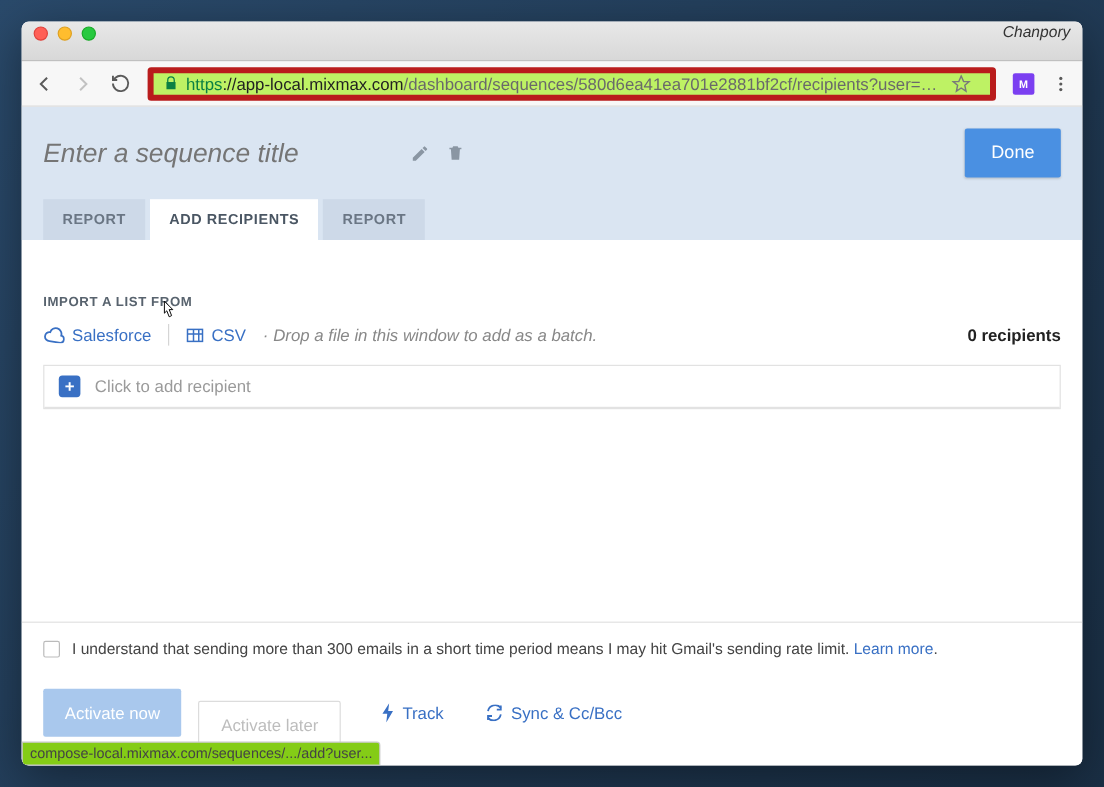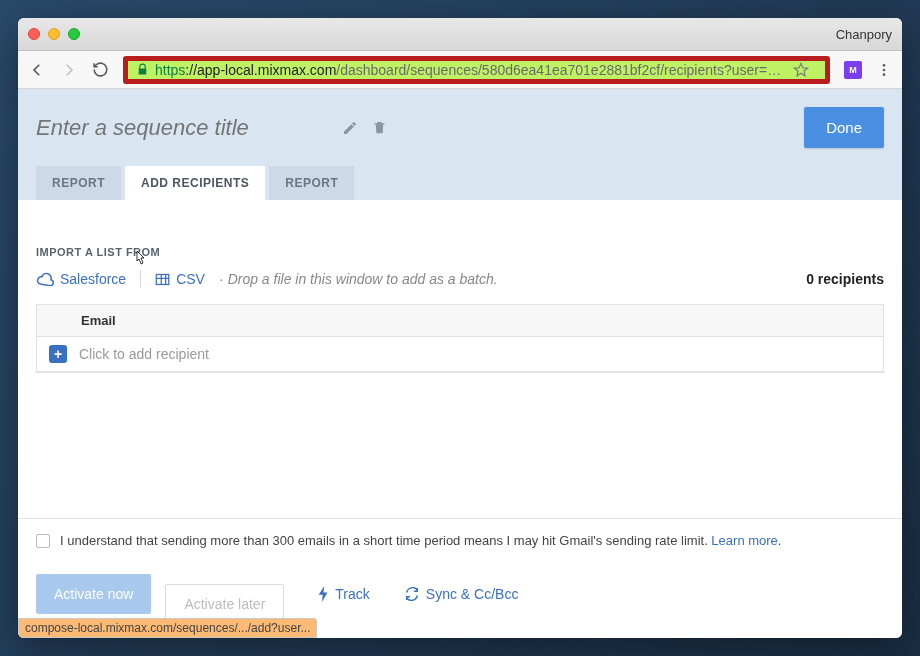--- a/index.html
+++ b/index.html
@@ -21,24 +21,25 @@
   border-radius: 6px;
   box-shadow: 0 10px 40px rgba(0,0,0,0.4);
   display: flex;
   flex-direction: column;
   overflow: hidden;
 }
 .title-bar {
   height: 28px;
   background: linear-gradient(#e8e8e8, #d8d8d8);
   display: flex;
-  align-items: center;
+  align-items: flex-end;
   padding: 16px 10px;
   border-bottom: 1px solid #c0c0c0;
   position: relative;
+  font-style: italic;
 }
 .traffic-lights { display: flex; gap: 8px; }
 .traffic-light { width: 12px; height: 12px; border-radius: 50%; }
 .tl-red { background: #ff5f56; border: 0.5px solid #e0443e; }
 .tl-yellow { background: #ffbd2e; border: 0.5px solid #dea123; }
 .tl-green { background: #27c93f; border: 0.5px solid #1aab29; }
 .profile-name { margin-left: auto; font-size: 13px; color: #333; }
 .nav-bar {
   height: 38px;
   background: #f7f7f7;
@@ -165,21 +166,21 @@
   font-size: 14px;
   border-radius: 2px;
   margin-top: 20px;
 }
 .footer-link { color: #3970c4; font-size: 14px; display: flex; align-items: center; gap: 6px; margin-left: 20px; }
 
 .status-bar {
   position: absolute;
   bottom: 0;
   left: 0;
-  background: #fdba74;
+  background: #84cc16;
   border: 1px solid #c8c8c8;
   padding: 2px 6px;
   font-size: 12px;
   color: #444;
   border-radius: 0 3px 0 0;
 }
 .cursor {
   position: absolute;
   top: 232px;
   left: 114px;
@@ -289,21 +290,20 @@
               </svg>
           </span>
           <span>CSV</span>
         </a>
         <span class="hint-text"> · </span>
         <span class="hint-text" style="margin-left:-10px">Drop a file in this window to add as a batch.</span>
         <span class="recipients-count">0 recipients</span>
       </div>
 
       <div class="table">
-        <div class="table-header">Email</div>
         <div class="table-row">
           <span class="add-icon">+</span>
           <span class="row-placeholder">Click to add recipient</span>
         </div>
       </div>
     </div>
 
     <div class="footer">
       <div class="confirm-row">
         <span class="confirm-check"></span>

